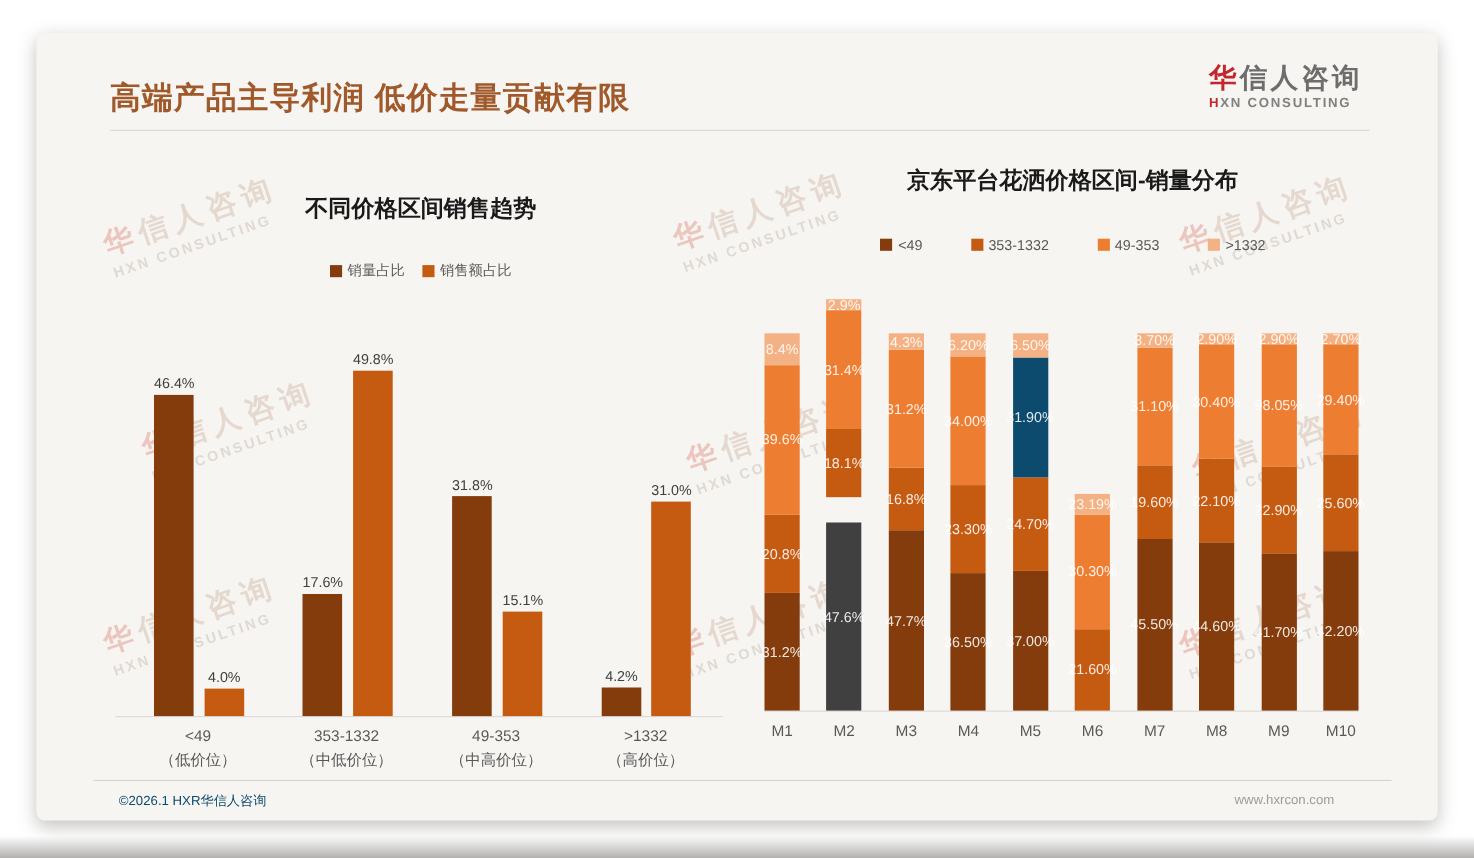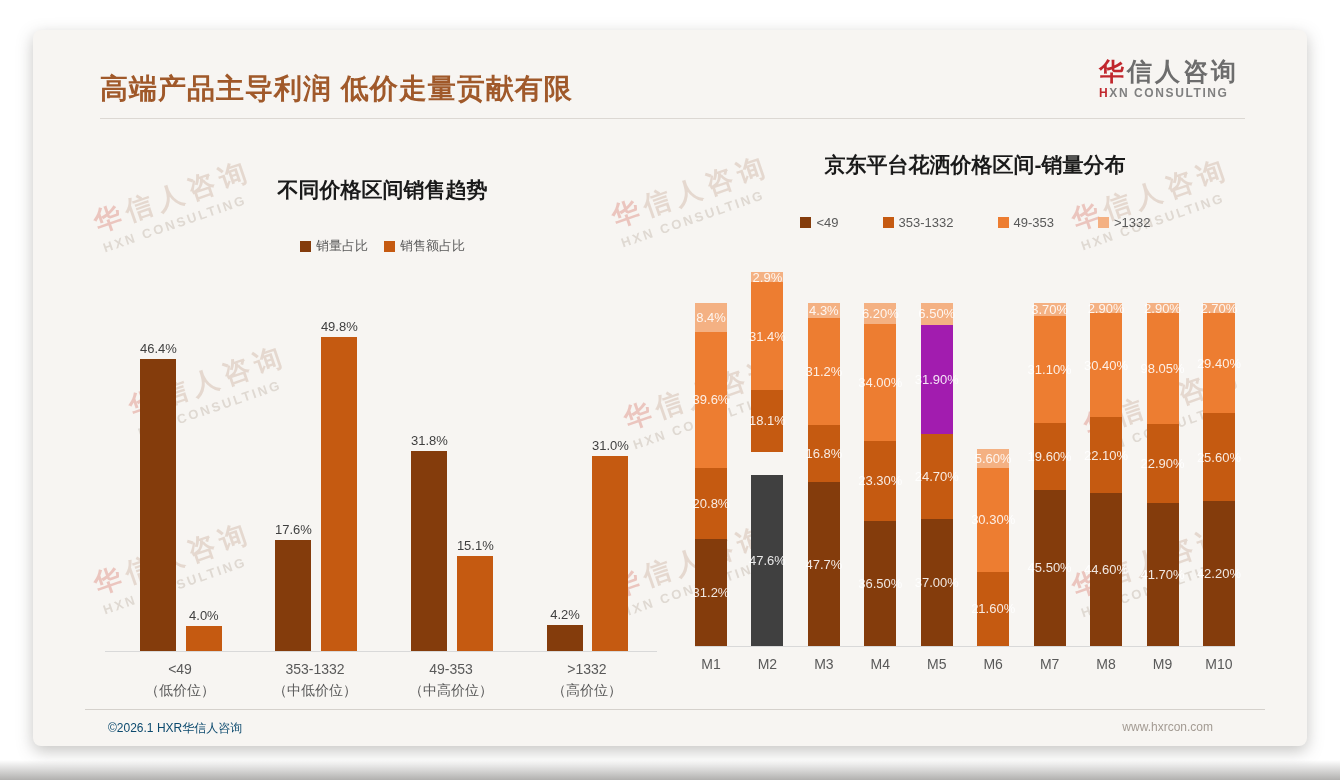--- a/index.html
+++ b/index.html
@@ -262,39 +262,39 @@
           <div class="month">M4</div>
         </div>
         <div class="stack-wrap">
           <div class="stack">
             <div class="seg" style="height: 126.91px; background: rgb(132, 60, 12);">
               <span class="seg-label">37.00%</span>
             </div>
             <div class="seg" style="height: 84.721px; background: rgb(197, 90, 17);">
               <span class="seg-label">24.70%</span>
             </div>
-            <div class="seg" style="height: 109.417px; background: #a21caf;">
+            <div class="seg" style="height: 109.417px; background: #0c4a6e;">
               <span class="seg-label">31.90%</span>
             </div>
             <div class="seg" style="height: 22.295px; background: rgb(244, 177, 131);">
               <span class="seg-label">6.50%</span>
             </div>
           </div>
           <div class="month">M5</div>
         </div>
         <div class="stack-wrap">
           <div class="stack">
             <div class="seg" style="height: 74.088px; background: rgb(197, 90, 17);">
               <span class="seg-label">21.60%</span>
             </div>
             <div class="seg" style="height: 103.929px; background: rgb(237, 125, 49);">
               <span class="seg-label">30.30%</span>
             </div>
             <div class="seg" style="height: 19.208px; background: rgb(244, 177, 131);">
-              <span class="seg-label">5.60%</span>
+              <span class="seg-label">23.19%</span>
             </div>
           </div>
           <div class="month">M6</div>
         </div>
         <div class="stack-wrap">
           <div class="stack">
             <div class="seg" style="height: 156.065px; background: rgb(132, 60, 12);">
               <span class="seg-label">45.50%</span>
             </div>
             <div class="seg" style="height: 67.228px; background: rgb(197, 90, 17);">

